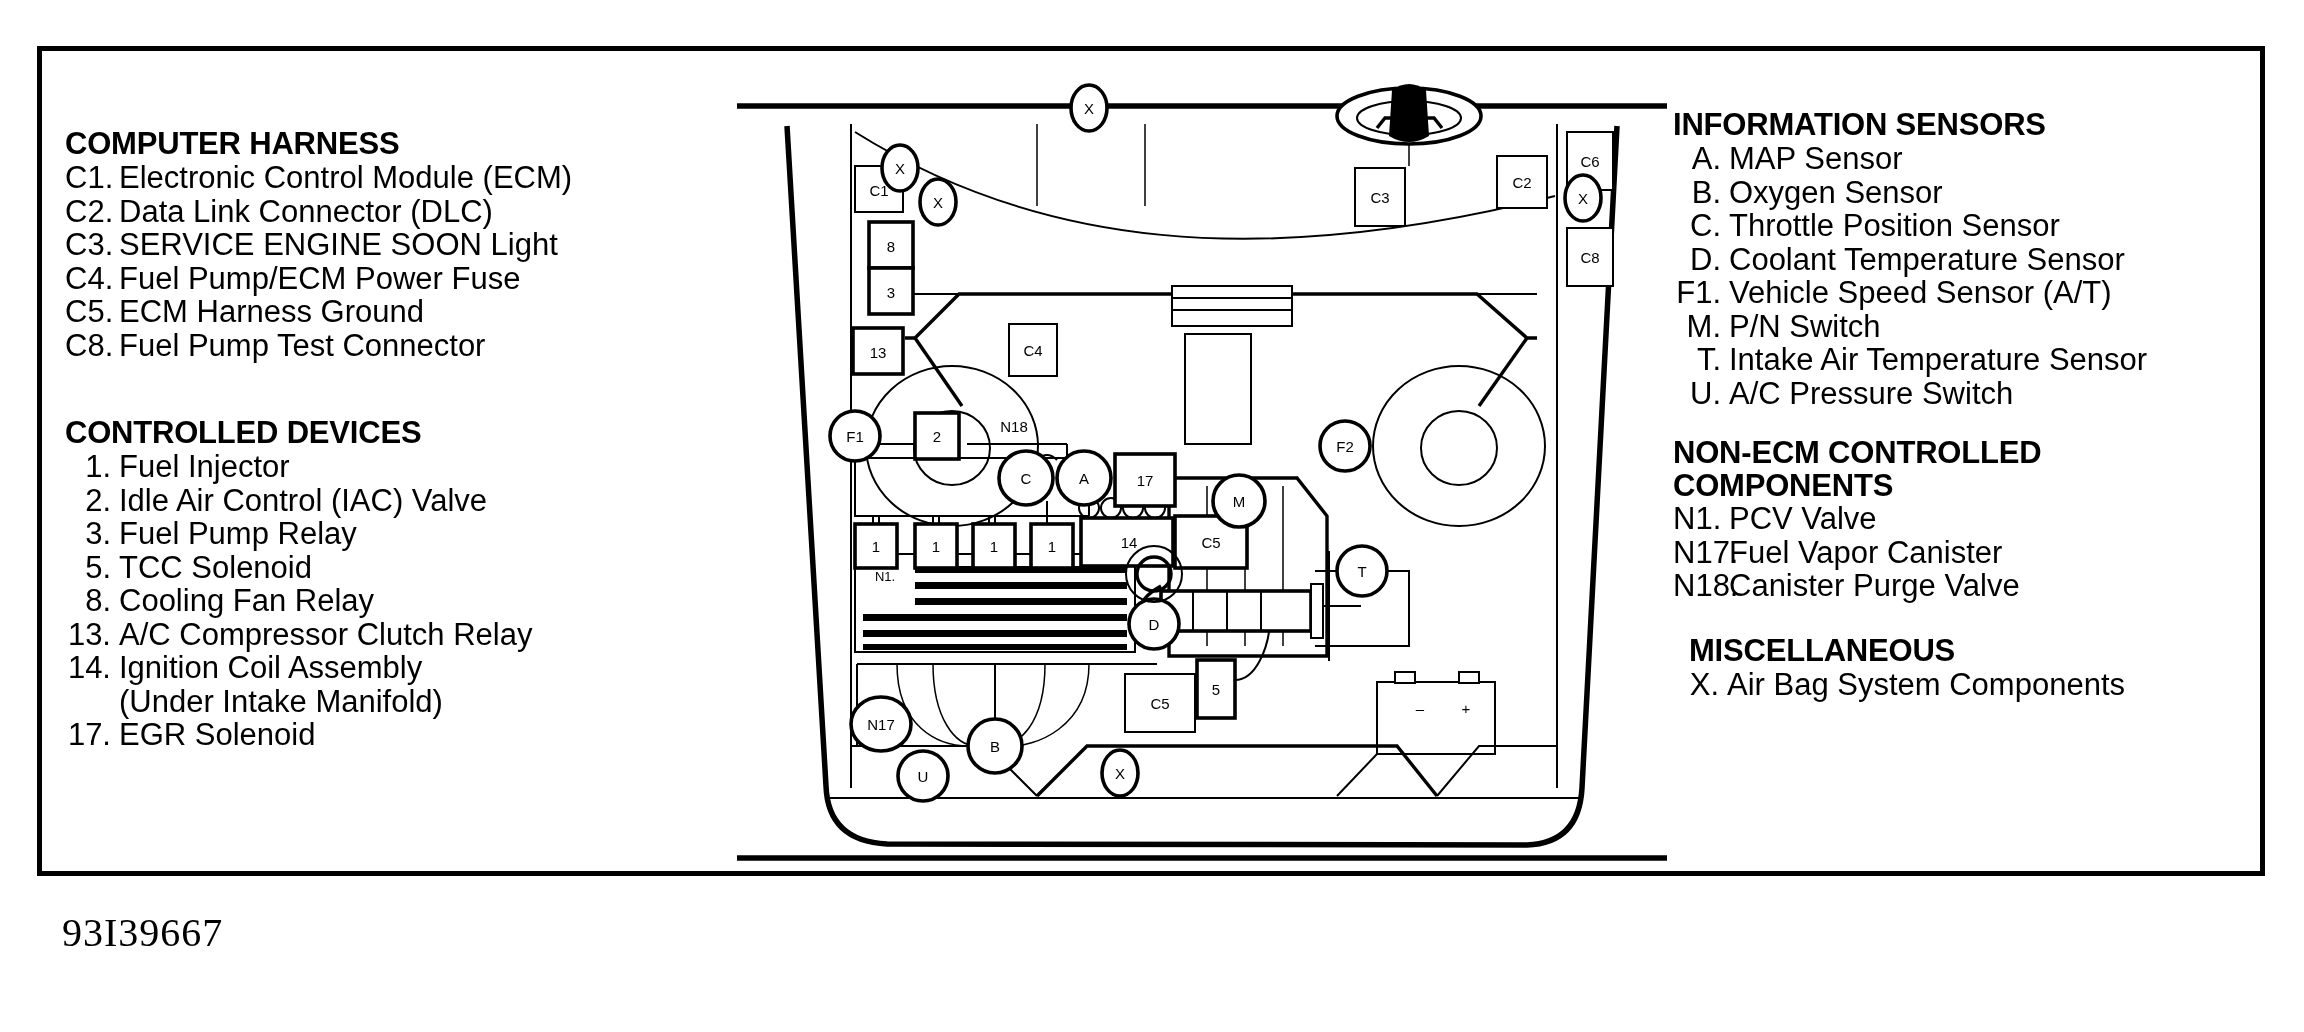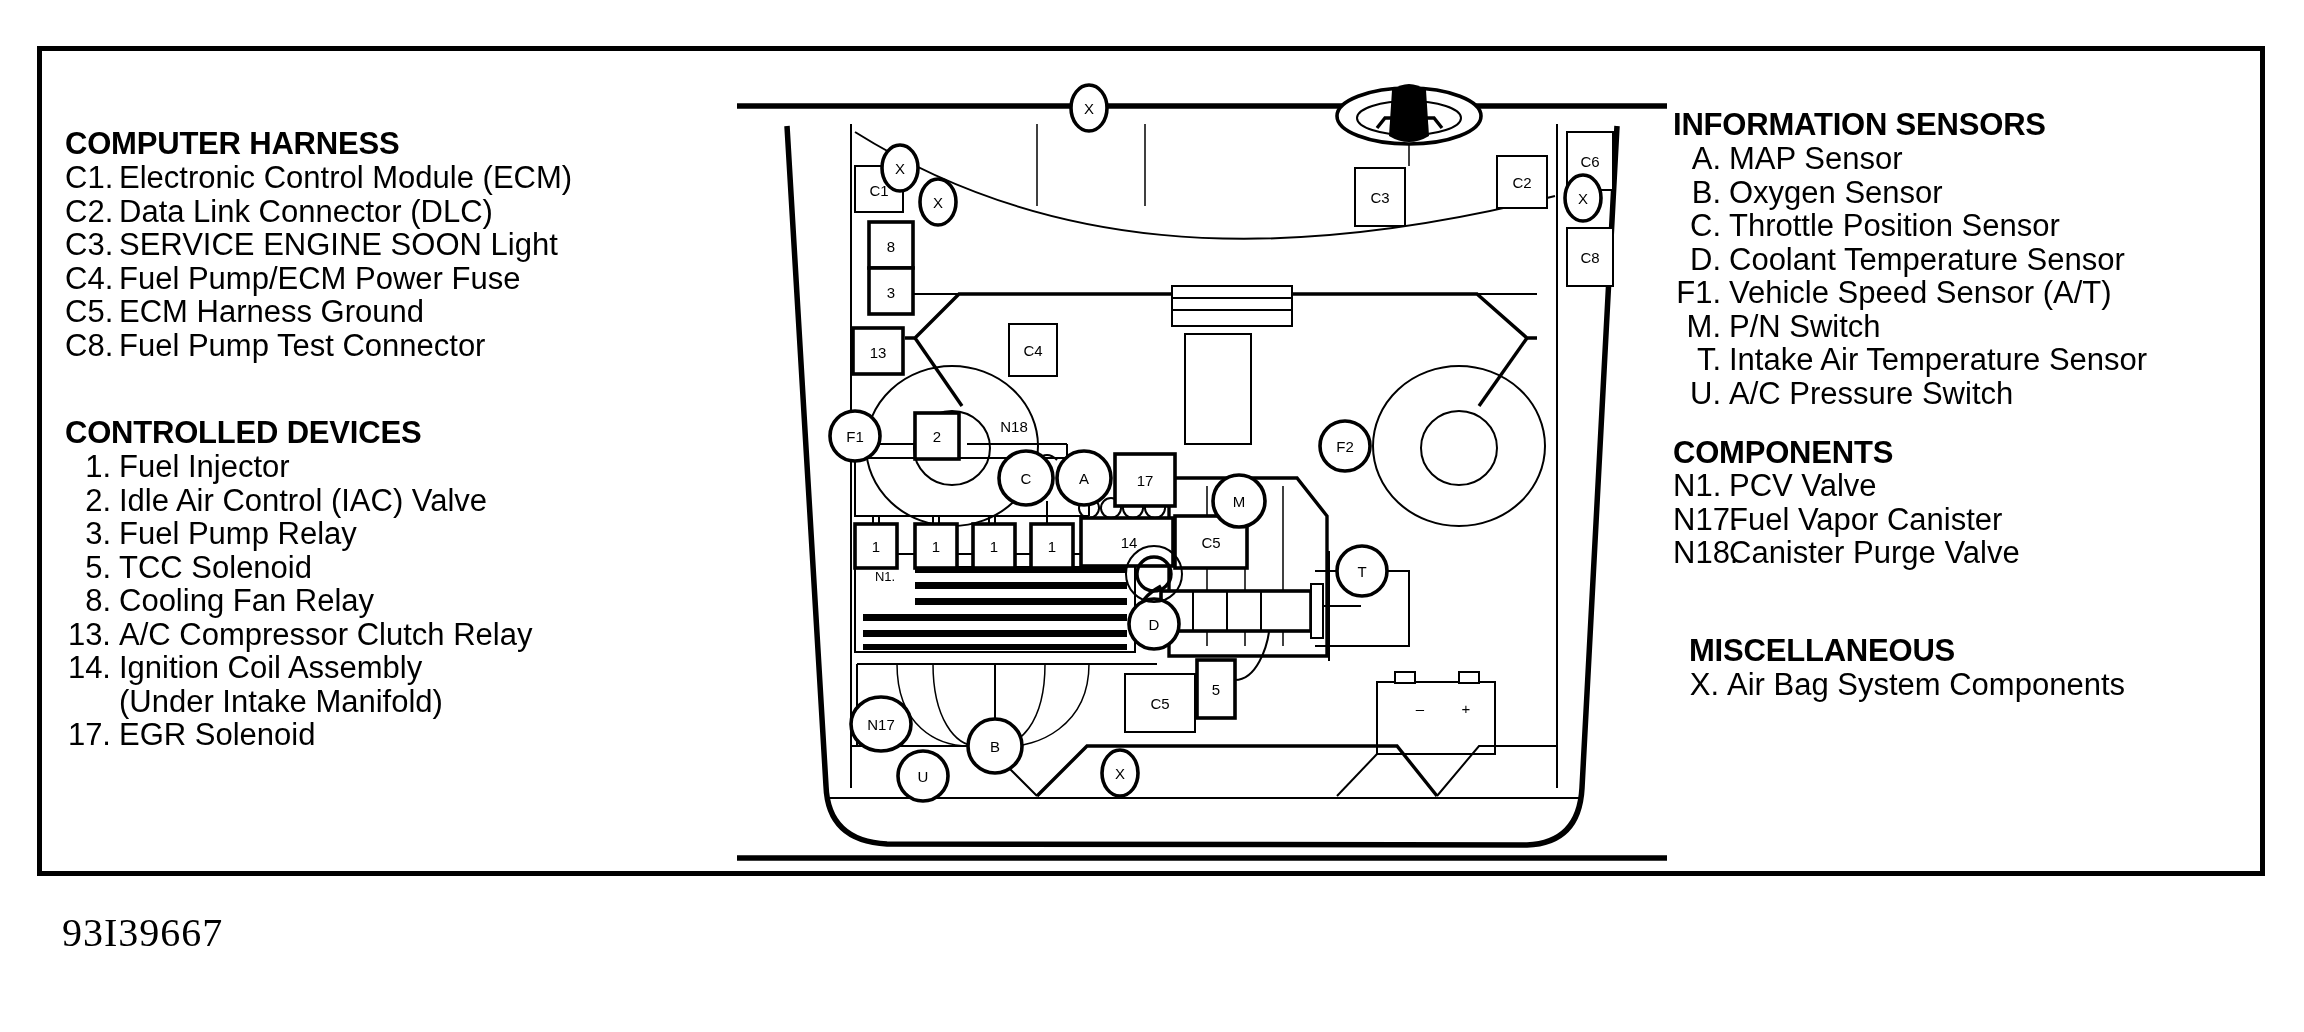--- a/index.html
+++ b/index.html
@@ -547,20 +547,21 @@
               <span class="li-label">Intake Air Temperature Sensor</span>
             </li>
           <li>
               <span class="li-key">U.</span>
               <span class="li-label">A/C Pressure Switch</span>
             </li>
         </ul>
       </div>
 
       <div class="block" style="top:390px;">
+        <div class="sec-title two-line">NON-ECM CONTROLLED</div>
         <div class="sec-title two-line">COMPONENTS</div>
         <ul class="itemlist">
           <li>
               <span class="li-key">N1.</span>
               <span class="li-label">PCV Valve</span>
             </li>
           <li>
               <span class="li-key">N17.</span>
               <span class="li-label">Fuel Vapor Canister</span>
             </li>

